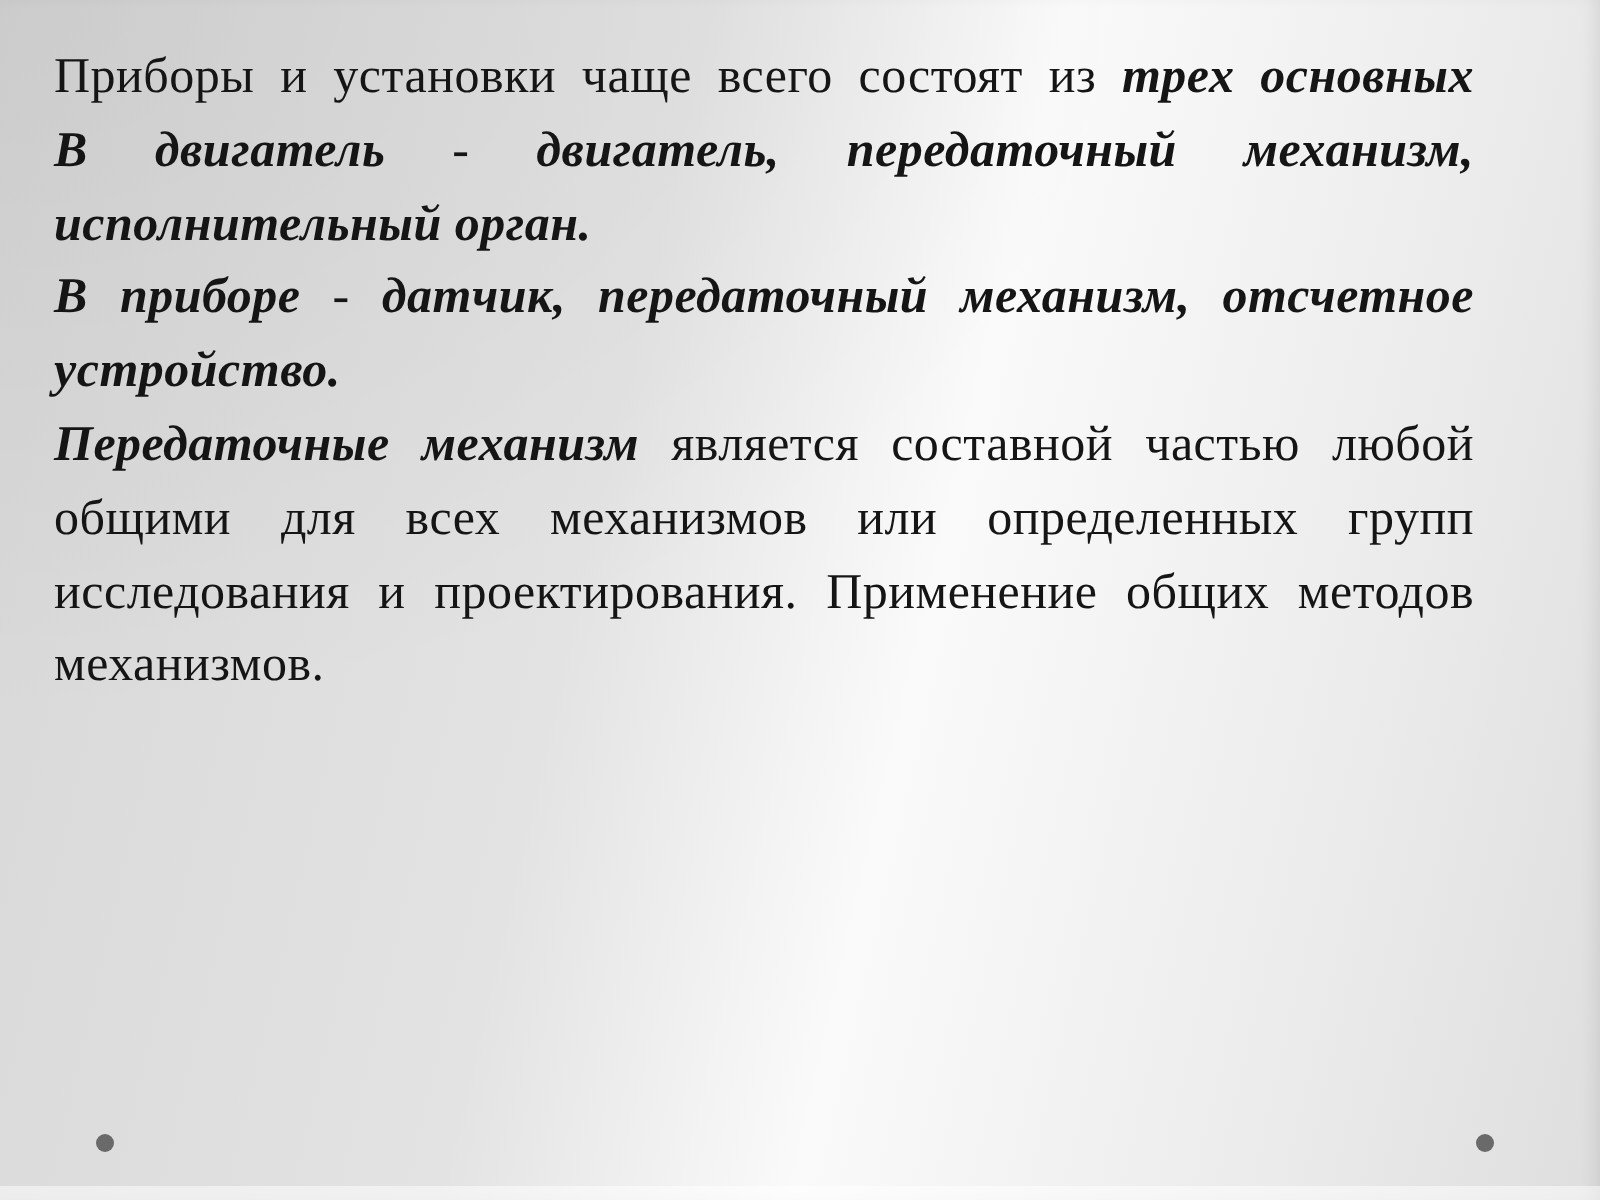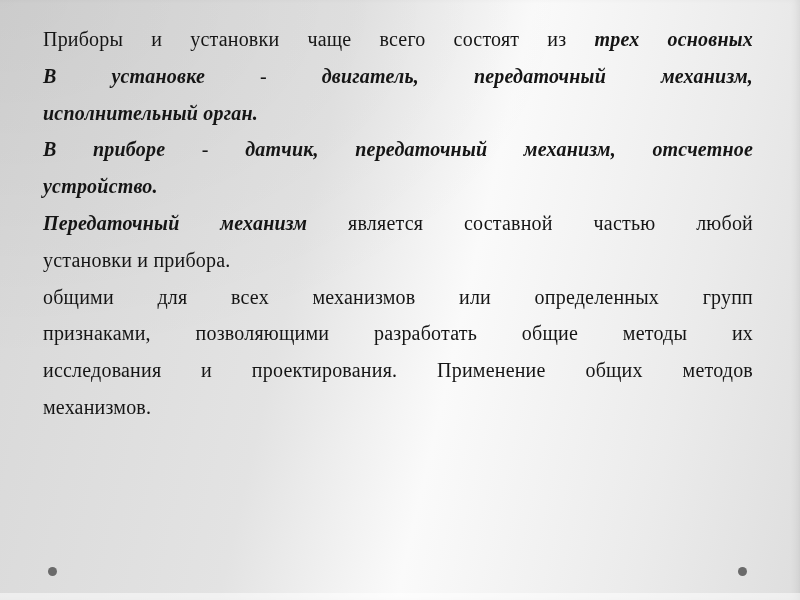--- a/index.html
+++ b/index.html
@@ -27,24 +27,24 @@
     left: 0;
     bottom: 0;
     width: 100%;
     height: 7px;
     background: rgba(255,255,255,0.5);
     pointer-events: none;
   }
 
   .text-block {
     position: absolute;
-    left: 43px;
+    left: 27px;
     top: 21px;
     width: 710px;
-    font-size: 20px;
+    font-size: 25px;
     line-height: 36.8px;
     letter-spacing: 0.01em;
     color: var(--text-color, #151515);
   }
 
   .line {
     text-align: justify;
   }
   .line.justify {
     text-align-last: justify;
@@ -70,33 +70,31 @@
 </style>
 </head>
 <body>
 
 <div class="slide">
   <div class="text-block">
       <div class="paragraph">
         <div class="line justify"><span class="seg-regular">Приборы и установки чаще всего состоят из </span><span class="seg-bold-italic">трех основных</span></div>
       </div>
       <div class="paragraph">
-        <div class="line justify"><span class="seg-bold-italic">В установке</span><span class="seg-regular"> - </span><span class="seg-italic">двигатель, передаточный механизм,</span></div>
+        <div class="line justify"><span class="seg-bold-italic">В двигатель</span><span class="seg-regular"> - </span><span class="seg-italic">двигатель, передаточный механизм,</span></div>
         <div class="line last"><span class="seg-italic">исполнительный орган.</span></div>
       </div>
       <div class="paragraph">
         <div class="line justify"><span class="seg-bold-italic">В приборе</span><span class="seg-regular"> - </span><span class="seg-italic">датчик, передаточный механизм, отсчетное</span></div>
         <div class="line last"><span class="seg-italic">устройство.</span></div>
       </div>
       <div class="paragraph">
-        <div class="line justify"><span class="seg-bold-italic">Передаточный механизм</span><span class="seg-regular"> является составной частью любой</span></div>
-        <div class="line last"><span class="seg-regular">установки и прибора.</span></div>
+        <div class="line justify"><span class="seg-bold-italic">Передаточные механизм</span><span class="seg-regular"> является составной частью любой</span></div>
       </div>
       <div class="paragraph">
         <div class="line justify"><span class="seg-regular">общими для всех механизмов или определенных групп</span></div>
-        <div class="line justify"><span class="seg-regular">признаками, позволяющими разработать общие методы их</span></div>
         <div class="line justify"><span class="seg-regular">исследования и проектирования. Применение общих методов</span></div>
         <div class="line last"><span class="seg-regular">механизмов.</span></div>
       </div>
     </div>
   <div class="dot dot-left"></div>
   <div class="dot dot-right"></div>
 </div>
 
 </body></html>

